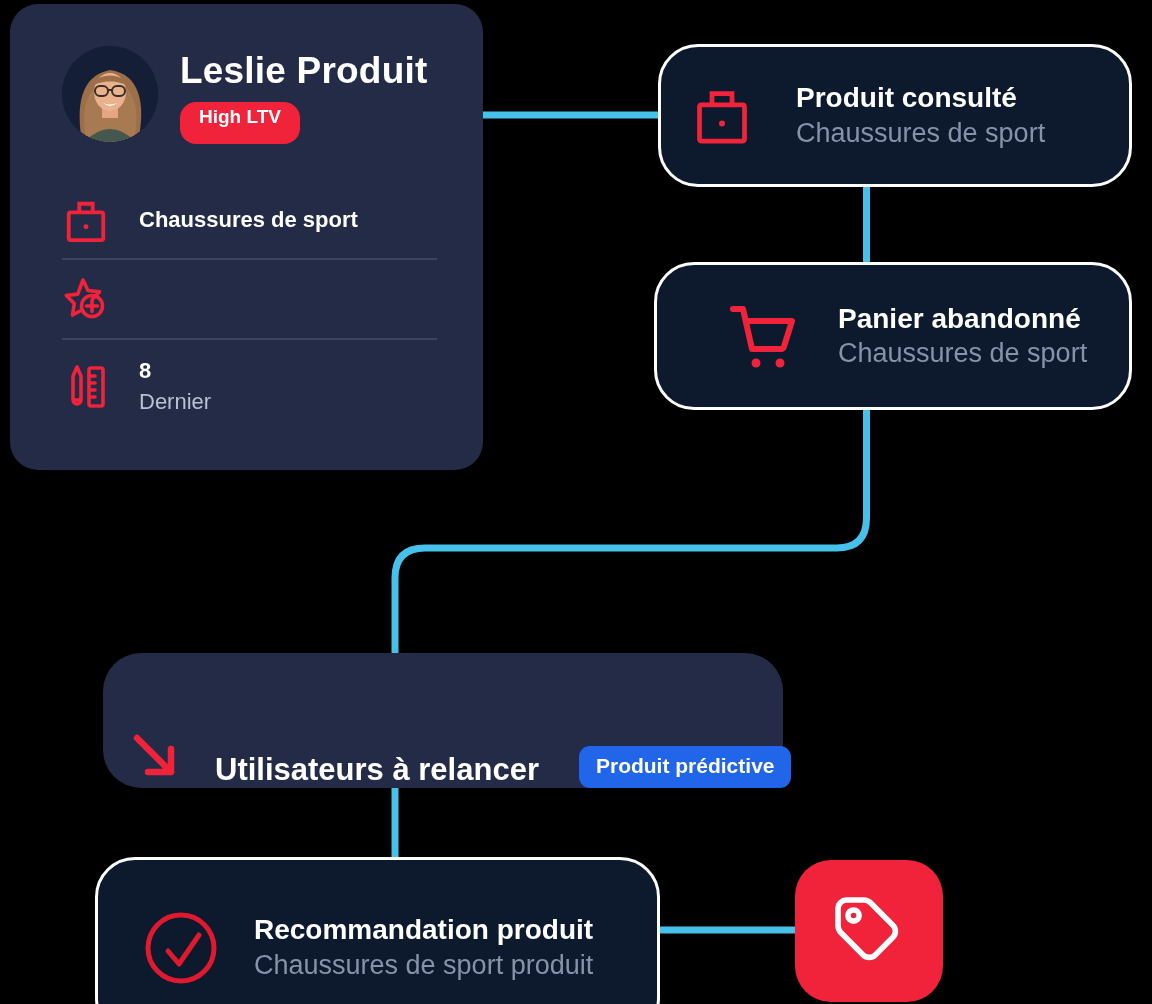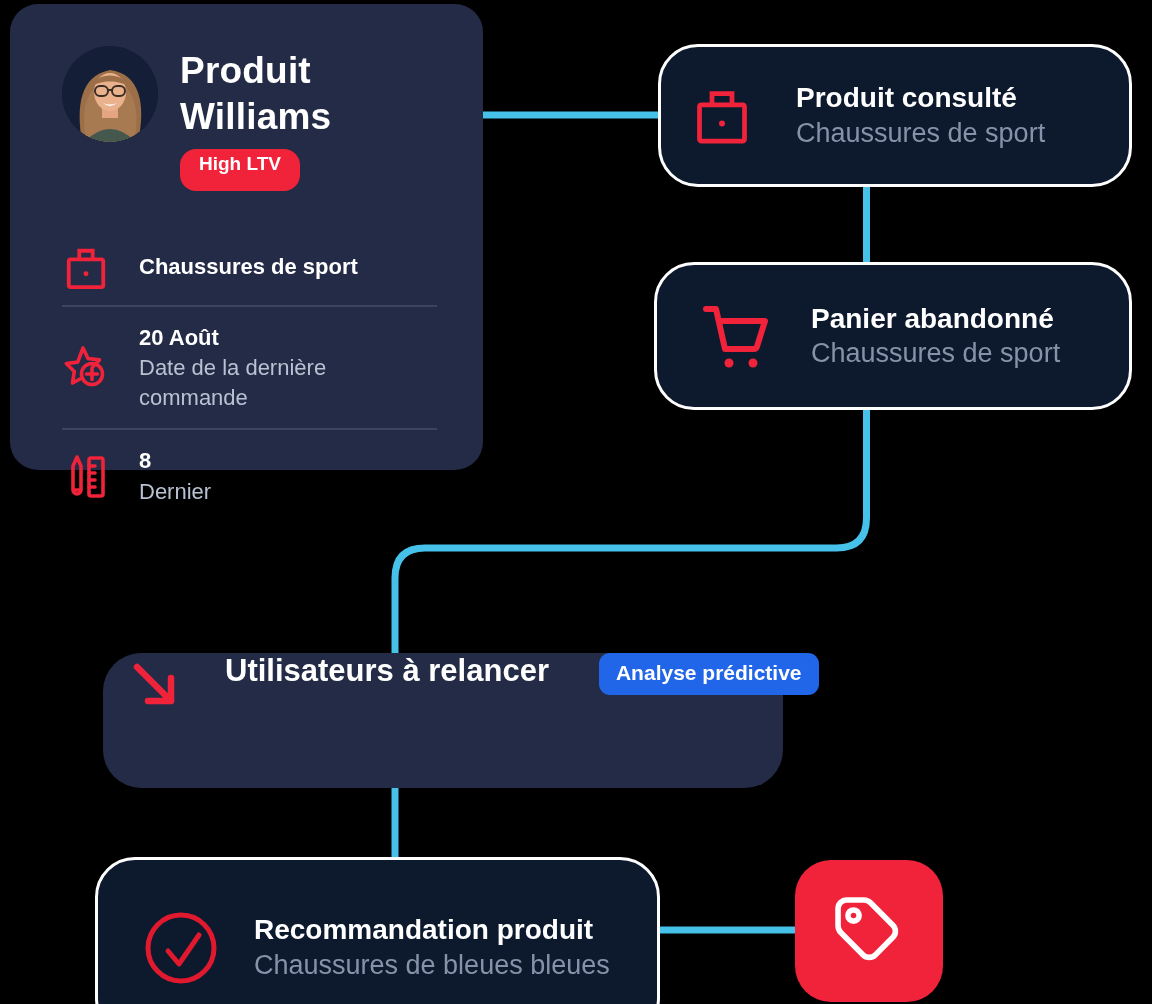--- a/index.html
+++ b/index.html
@@ -39,28 +39,28 @@
   .profile-rows{margin-top:38px;}
   .p-row{display:flex;align-items:center;gap:29px;padding:15px 0;}
   .p-row .icon{flex:0 0 auto;width:48px;display:flex;justify-content:center;}
   .p-title{color:var(--text-white);font-size:22px;font-weight:700;line-height:1.45;}
   .p-sub{color:var(--muted-light);font-size:22px;font-weight:400;line-height:1.35;}
   .p-divider{height:2px;background:var(--divider);border:none;width:100%;}
 
   
   .step{display:flex;align-items:center;border-radius:40px;}
   .produit{left:658px;top:44px;width:474px;height:143px;padding-left:31px;gap:44px;}
-  .panier{left:654px;top:262px;width:478px;height:148px;padding-left:40px;gap:36px;}
+  .panier{left:654px;top:262px;width:478px;height:148px;padding-left:67px;gap:36px;}
   .reco{left:95px;top:857px;width:565px;height:181px;padding-left:44px;gap:34px;}
   .step-title{color:var(--text-white);font-size:28px;font-weight:700;line-height:1.3;}
   .step-sub{color:var(--muted-dark);font-size:27px;font-weight:400;line-height:1.25;}
 
   
   .users{left:103px;top:653px;width:680px;height:135px;border-radius:38px;
-    display:flex;align-items:flex-start;padding-left:20px;gap:38px;}
+    display:flex;align-items:flex-end;padding-left:20px;gap:28px;}
   .users-title{color:var(--text-white);font-size:31px;font-weight:700;white-space:nowrap;}
   .pred-badge{margin-left:12px;background:var(--badge-blue);color:#fff;font-size:21px;font-weight:600;
     padding:8px 17px 10px;border-radius:11px;white-space:nowrap;}
 
   
   .tag-square{left:795px;top:860px;width:148px;height:142px;border-radius:36px;
     background:var(--accent-red);display:flex;align-items:center;justify-content:center;}
 
   .icon svg,.step-icon svg{display:block;}
   .step-icon{flex:0 0 auto;display:flex;align-items:center;justify-content:center;}
@@ -98,21 +98,21 @@
             <path d="M31 40 C33 26 63 26 65 40 C58 34 38 34 31 40 Z" fill="#9c6f48"></path>
             <rect x="33" y="40" width="13" height="10" rx="5" fill="none" stroke="#3a2d26" stroke-width="2"></rect>
             <rect x="50" y="40" width="13" height="10" rx="5" fill="none" stroke="#3a2d26" stroke-width="2"></rect>
             <path d="M46 44 h4" stroke="#3a2d26" stroke-width="2"></path>
             <path d="M41 57 q7 6 14 0 q-7 3 -14 0" fill="#fff"></path>
             <path d="M22 96 q26 -26 52 0 z" fill="#44584e"></path>
           </g>
         </svg>
       </div>
       <div class="profile-id">
-        <div class="profile-name">Produit Williams</div>
+        <div class="profile-name">Leslie Produit</div>
         <span class="ltv-badge">High LTV</span>
       </div>
     </div>
 
     <div class="profile-rows">
 
       <div class="p-row">
         <span class="icon">
           <svg width="46" height="46" viewBox="0 0 48 48" fill="none" stroke="#f0233b" stroke-width="4">
             <rect x="6" y="16" width="36" height="29" rx="2"></rect>
@@ -128,24 +128,20 @@
       <hr class="p-divider">
 
       <div class="p-row">
         <span class="icon">
           <svg width="48" height="48" viewBox="0 0 48 48" fill="none" stroke="#f0233b" stroke-width="3.6" stroke-linejoin="round" stroke-linecap="round">
             <path d="M21 5 l5 10.5 11.5 1.4 -7 7 M10.5 40 l1.8-11.5 -8-8 11.4-1.4 L21 5 M10.5 40 l7.5-4"></path>
             <circle cx="30" cy="31" r="10.5"></circle>
             <path d="M30 25.5 v11 M24.5 31 h11"></path>
           </svg>
         </span>
-        <div>
-          <div class="p-title">20 Août</div>
-          <div class="p-sub">Date de la dernière commande</div>
-        </div>
       </div>
 
       <hr class="p-divider">
 
       <div class="p-row">
         <span class="icon">
           <svg width="46" height="48" viewBox="0 0 46 48" fill="none" stroke="#f0233b" stroke-width="3.6" stroke-linejoin="round" stroke-linecap="round">
             <path d="M10 14 l4-9 4 9 v24 a4 4 0 0 1 -8 0 z M10 38 h8"></path>
             <rect x="26" y="6" width="14" height="38" rx="2"></rect>
             <path d="M26 14 h6 M26 21 h6 M26 28 h6 M26 35 h6"></path>
@@ -188,33 +184,33 @@
     </div>
   </div>
 
   <div class="card navy users">
     <span class="step-icon">
       <svg width="64" height="64" viewBox="0 0 64 64" fill="none" stroke="#f0233b" stroke-width="6.5" stroke-linecap="round" stroke-linejoin="round">
         <path d="M14 14 L48 48 M48 25 V48 H25"></path>
       </svg>
     </span>
     <span class="users-title">Utilisateurs à relancer</span>
-    <span class="pred-badge">Analyse prédictive</span>
+    <span class="pred-badge">Produit prédictive</span>
   </div>
 
   <div class="card dark step reco">
     <span class="step-icon">
       <svg width="78" height="78" viewBox="0 0 78 78" fill="none" stroke="#e0192f" stroke-width="5" stroke-linecap="round" stroke-linejoin="round">
         <circle cx="39" cy="39" r="33"></circle>
         <path d="M26 42 l11 13 l20 -29"></path>
       </svg>
     </span>
     <div>
       <div class="step-title">Recommandation produit</div>
-      <div class="step-sub">Chaussures de bleues bleues</div>
+      <div class="step-sub">Chaussures de sport produit</div>
     </div>
   </div>
 
   <div class="card tag-square">
     <span class="step-icon">
       <svg width="86" height="86" viewBox="0 0 100 100" fill="none" stroke="#ffffff" stroke-width="6.5" stroke-linejoin="round" stroke-linecap="round">
         <path d="M14 24 a10 10 0 0 1 10 -10 l20 0 a11 11 0 0 1 7.8 3.2 l26 26 a10 10 0 0 1 0 14.1 l-20.5 20.5 a10 10 0 0 1 -14.1 0 l-26 -26 a11 11 0 0 1 -3.2 -7.8 z"></path>
         <circle cx="32" cy="32" r="6.5"></circle>
       </svg>
     </span>

